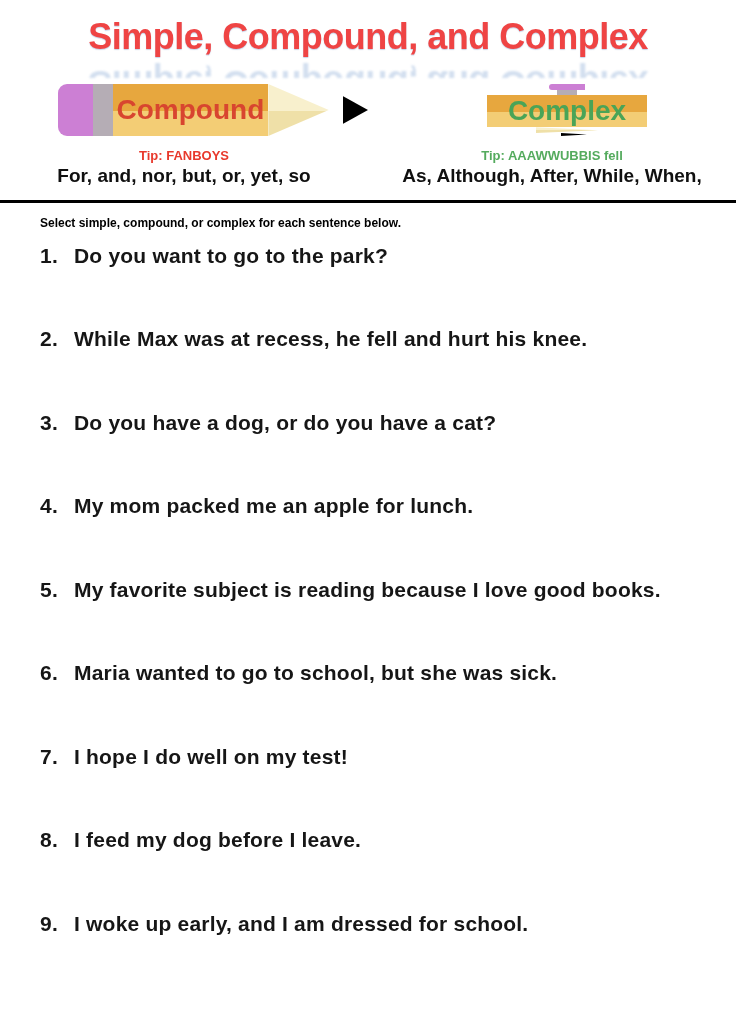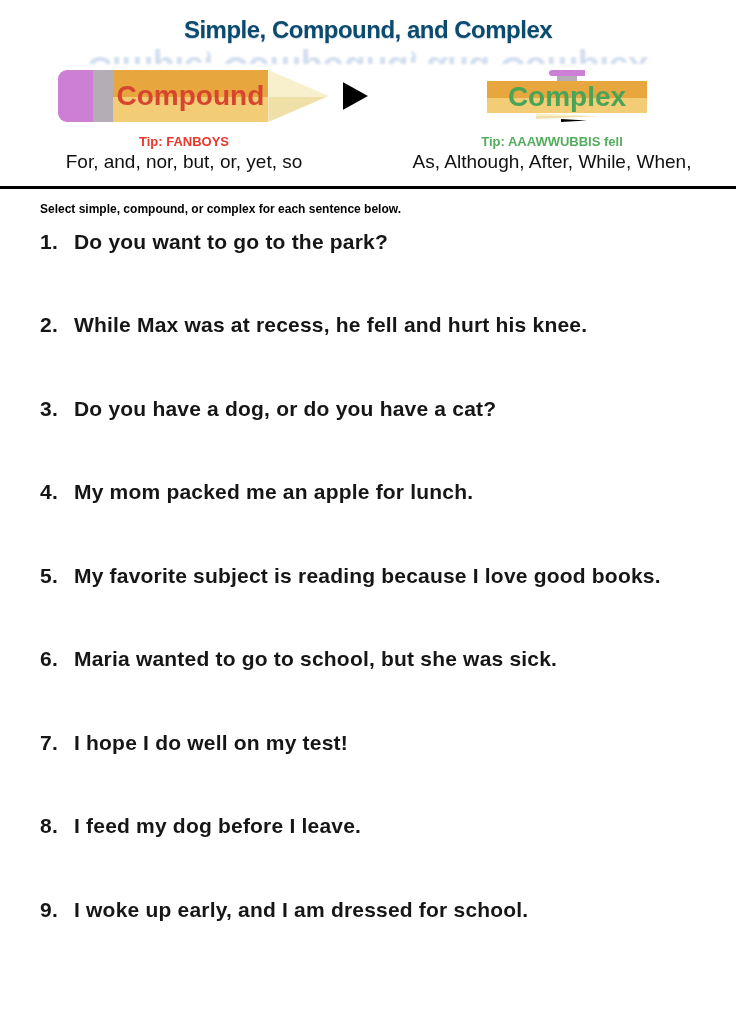--- a/index.html
+++ b/index.html
@@ -7,22 +7,22 @@
   body {
     width:736px; height:1029px;
     font-family:"Liberation Sans", sans-serif;
     overflow:hidden;
   }
   .page { width:736px; height:1029px; position:relative; background:#fff; }
 
   
   .title-wrap { text-align:center; padding-top:16px; }
   .title {
-    font-size:24px; font-weight:bold; letter-spacing:-0.5px;
-    color:#0c4a6e;
+    font-size:36px; font-weight:bold; letter-spacing:-0.5px;
+    color:#ef4444;
     text-shadow:0 1px 1px rgba(90,133,191,0.35);
   }
   .title-reflection {
     height:20px; overflow:hidden;
     transform:scaleY(-1);
     opacity:0.30;
     filter:blur(1px);
     text-align:center;
   }
   .title-reflection .inner {
@@ -57,21 +57,21 @@
     width:26px; height:28px; background:#000;
     clip-path:polygon(0 0, 100% 50%, 0 100%);
     margin-left:14px;
   }
 
   
   .tip-block { text-align:center; margin-top:12px; }
   .tip-label { font-size:13px; font-weight:bold; line-height:1.25; }
   .col-left  .tip-label { color:#e8392c; }
   .col-right .tip-label { color:#55ab5e; }
-  .words-line { font-size:19px; font-weight:normal; color:#101010; line-height:1.28; }
+  .words-line { font-size:19px; font-weight:bold; color:#101010; line-height:1.28; }
 
   
   .divider { height:3px; background:#000; margin-top:11px; }
   .instruction {
     margin:13px 16px 0 40px;
     font-size:12px; font-weight:bold; color:#000;
   }
 
   
   .sentences { margin-top:14px; }

